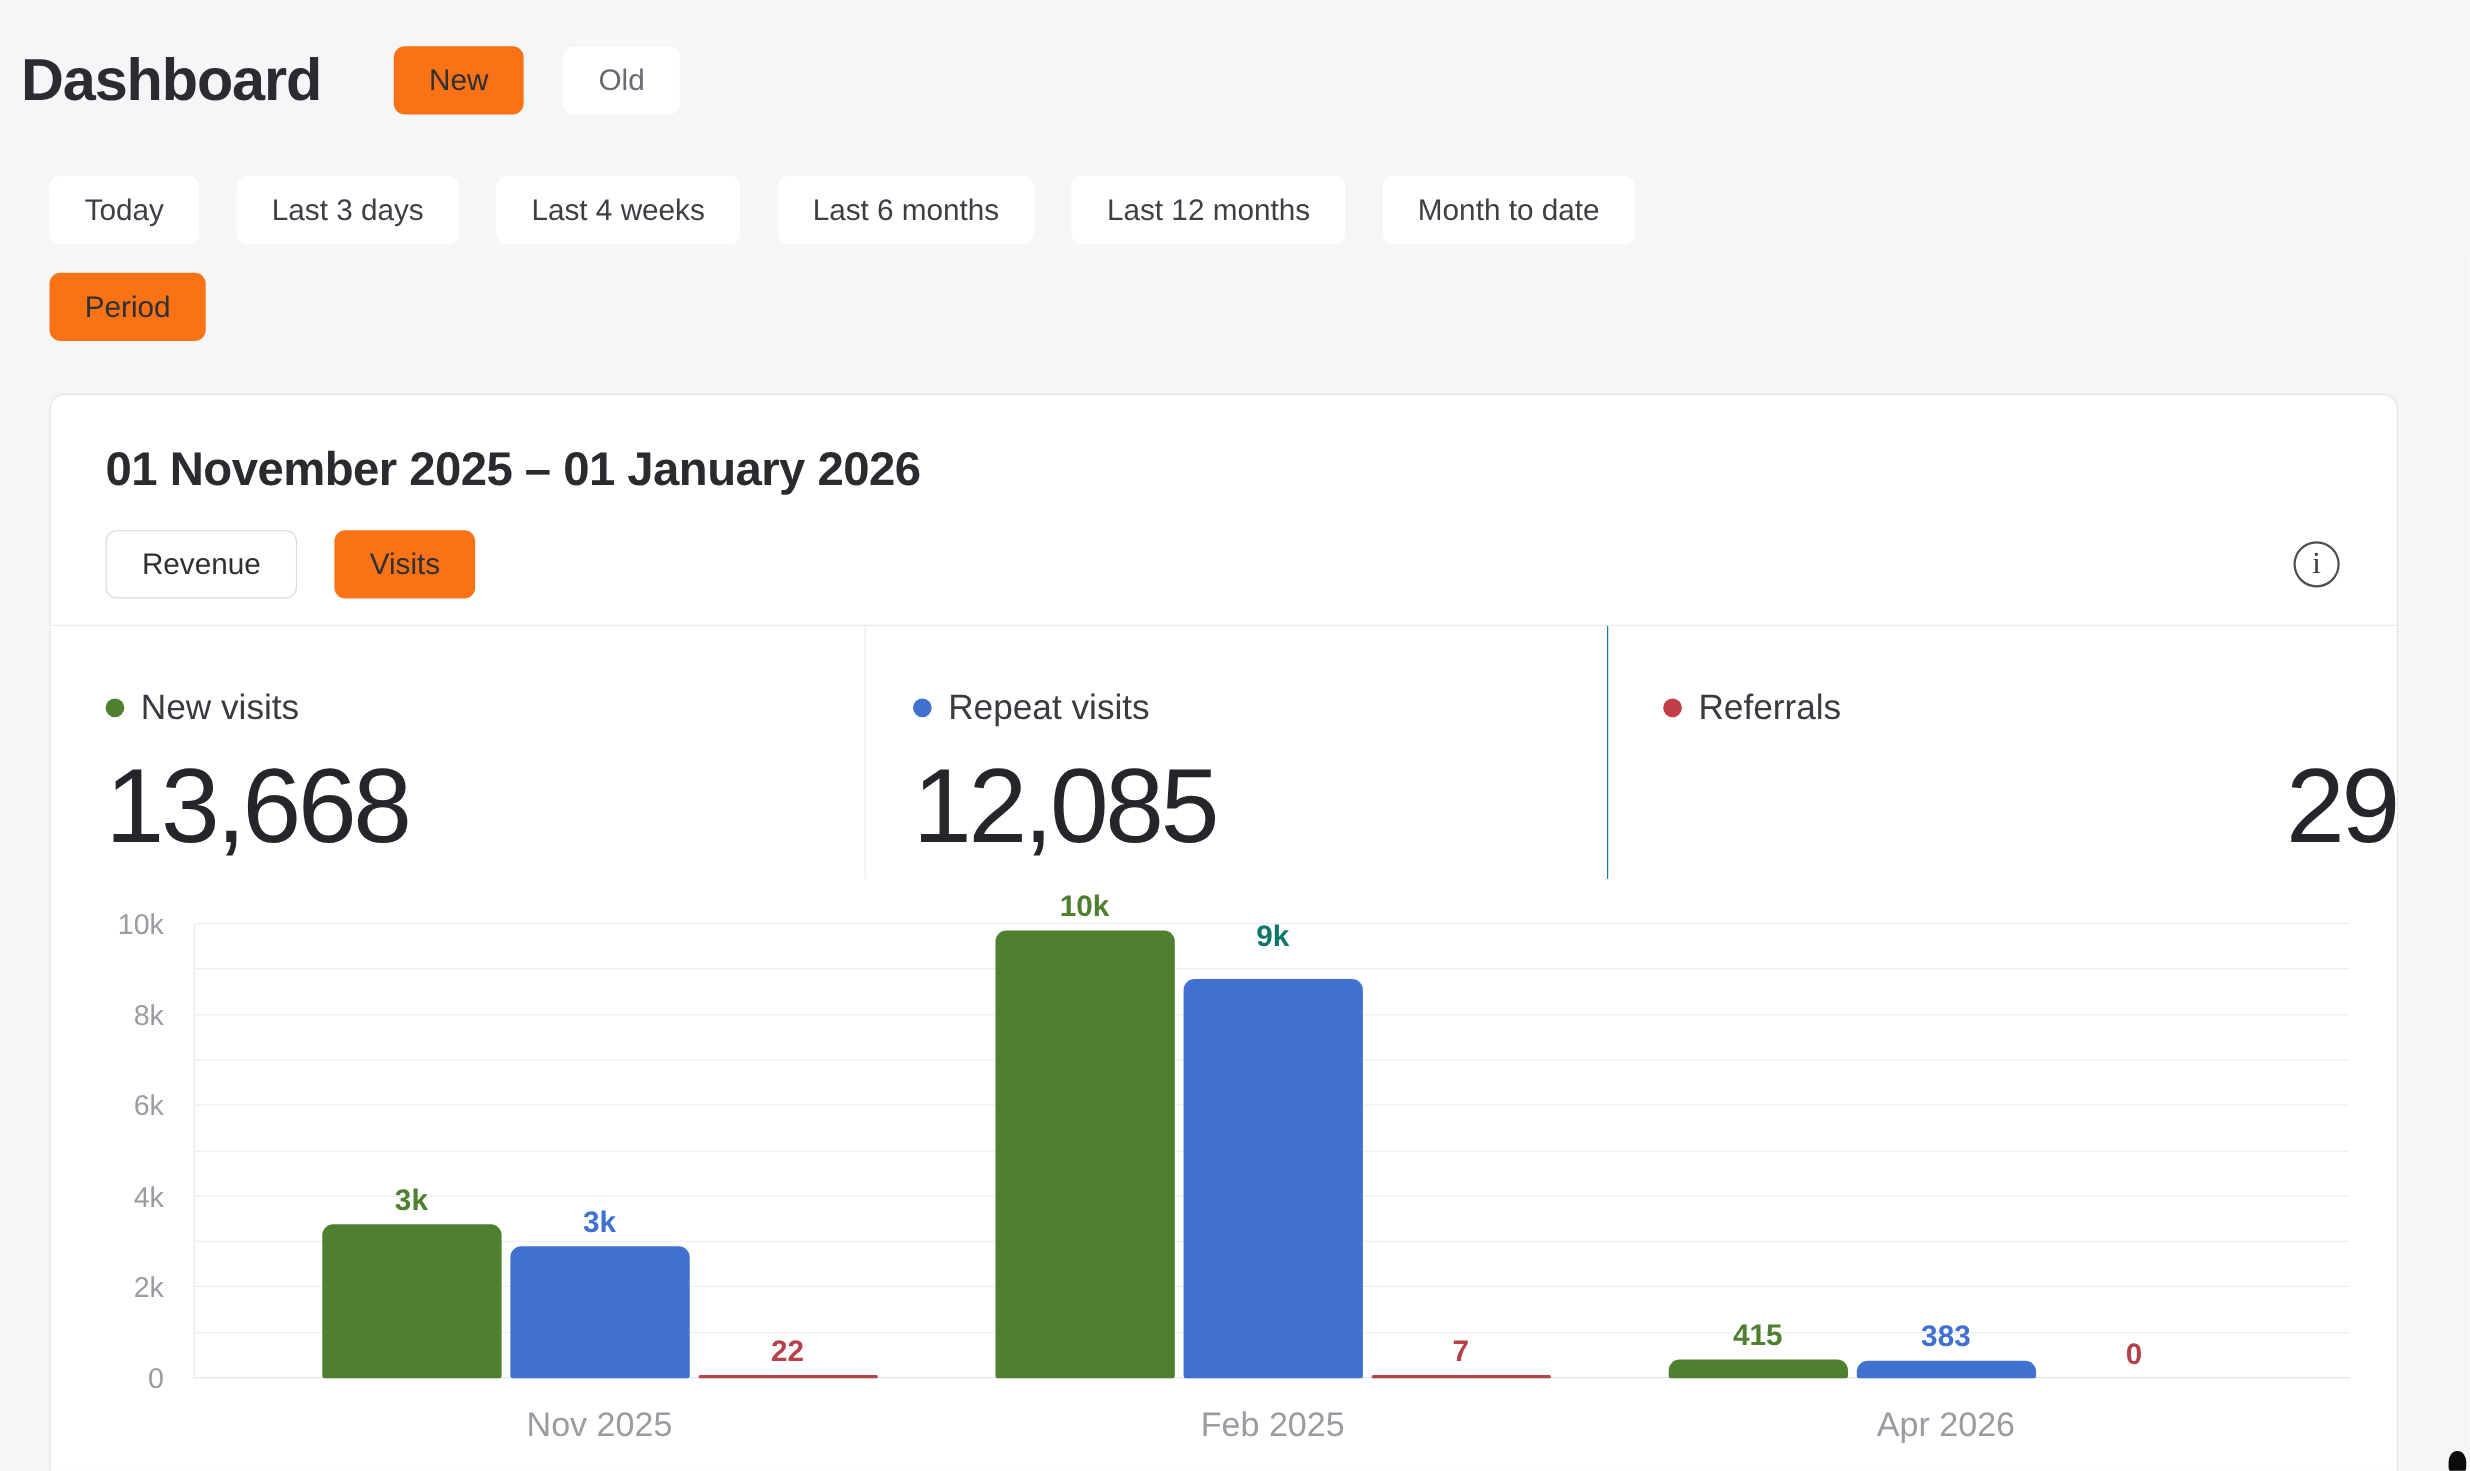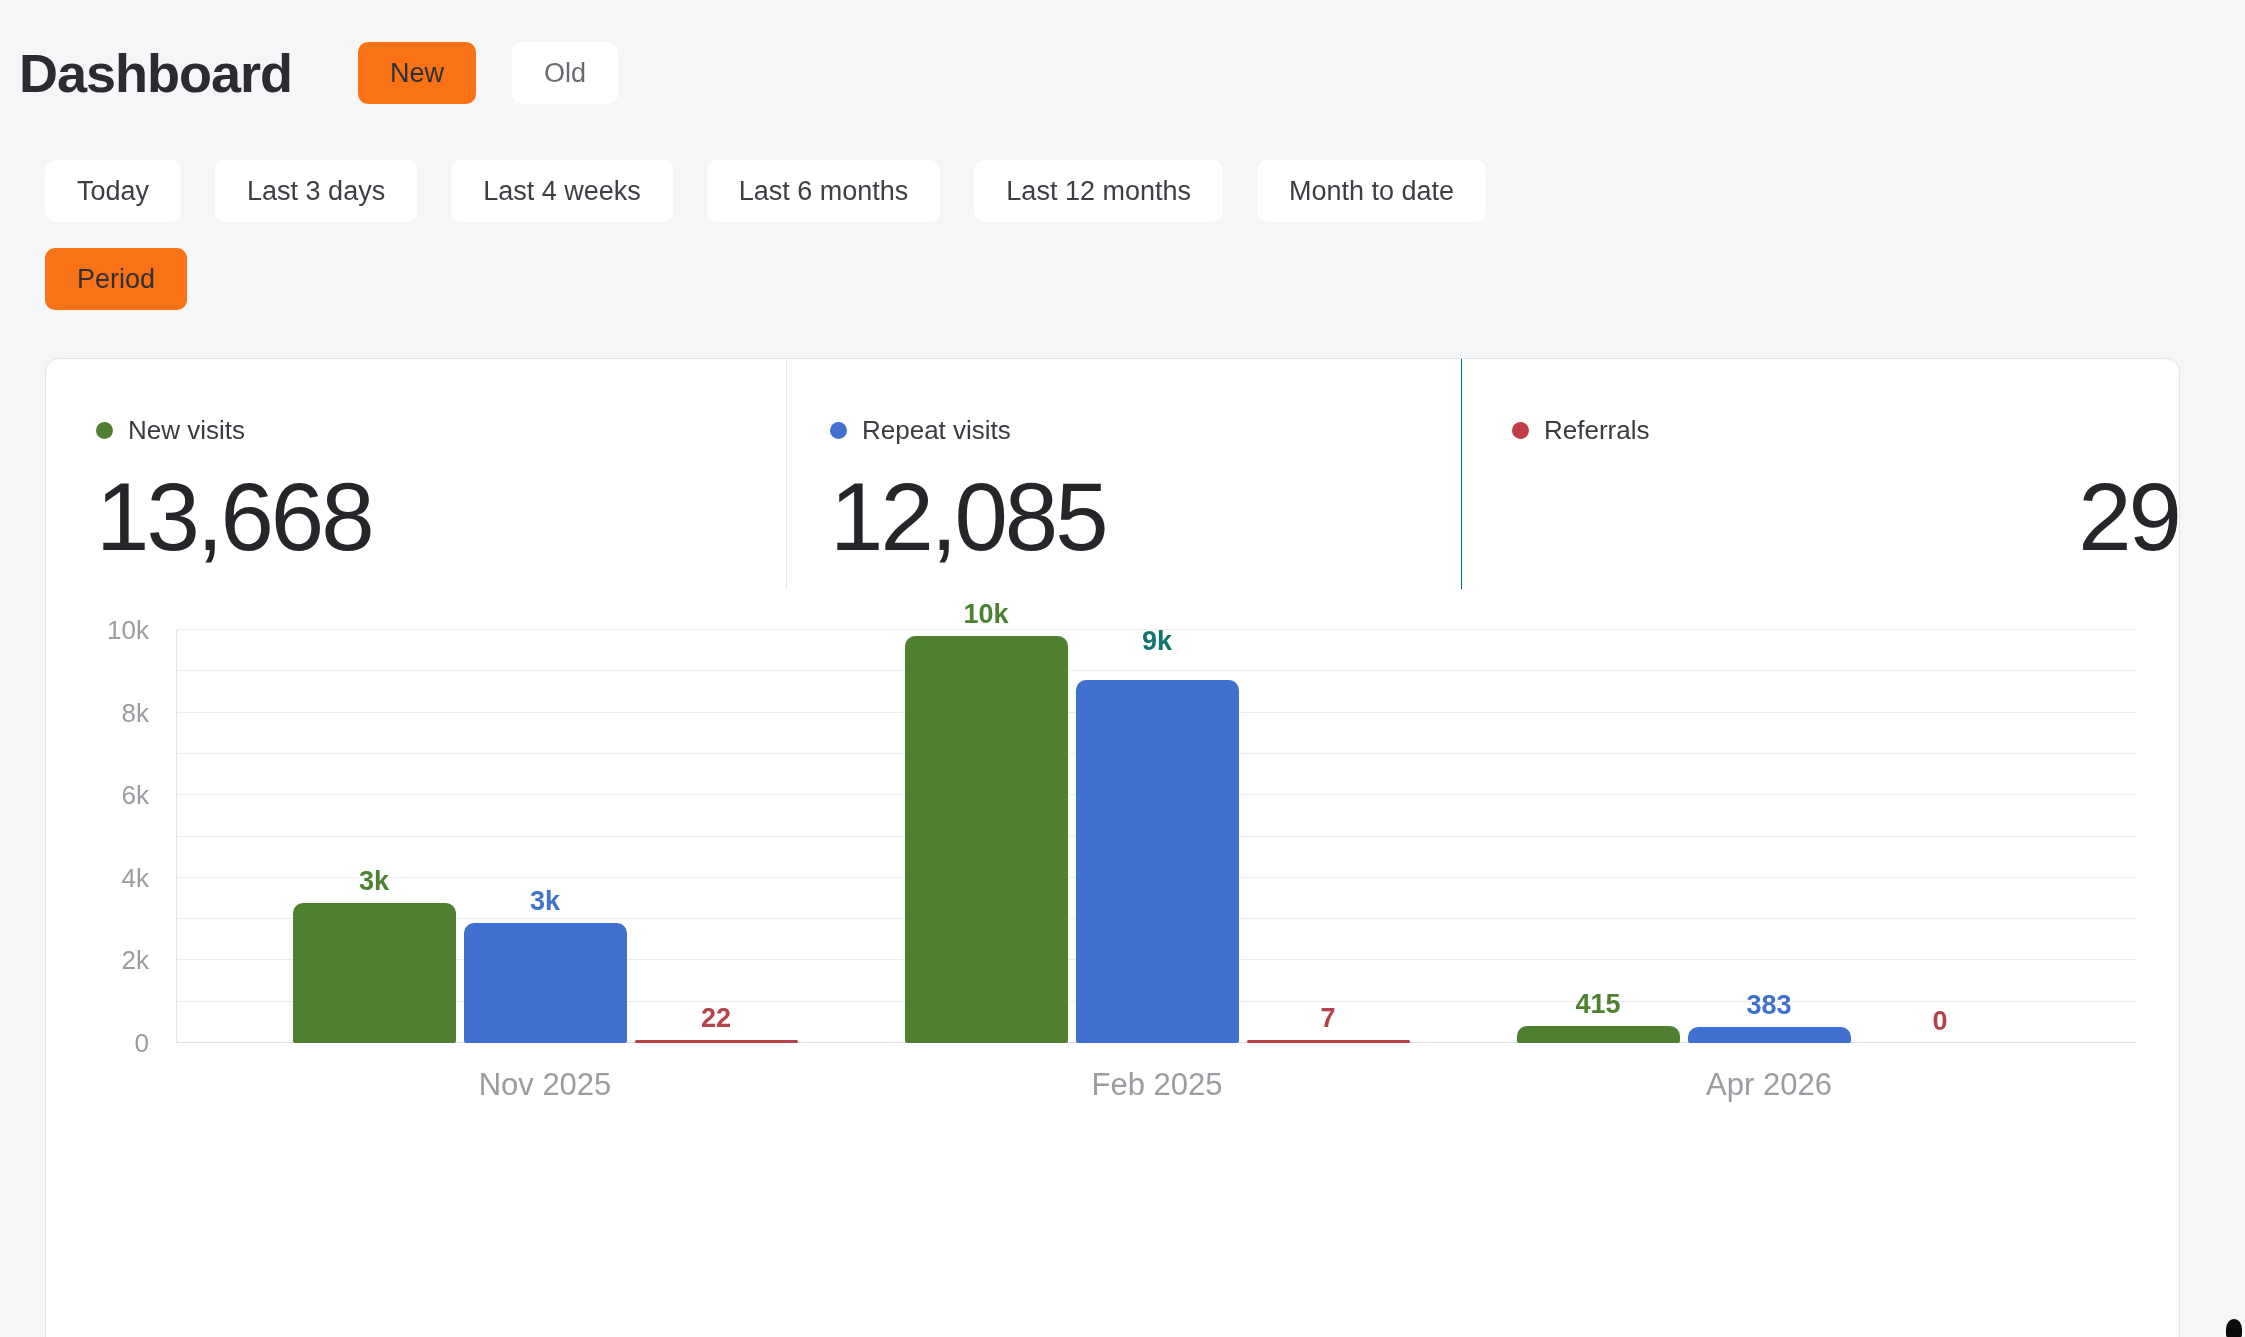--- a/index.html
+++ b/index.html
@@ -46,21 +46,21 @@
     font-family: "Liberation Serif", serif; font-size: 28px; color: #3c3c41;
     background: #fff; cursor: pointer;
   }
 
   
   .metrics { display: flex; height: 230px; }
   .metric { padding: 56px 0 0 50px; }
   .metric.m0 { width: 740px; }
   .metric.m1 { width: 675px; border-left: 1px solid #e9e9ec; padding-left: 43px; }
   .metric.m2 { flex: 1; border-left: 1px solid #0369a1; text-align: right; }
-  .metric-head { display: flex; align-items: center; gap: 15px; font-size: 26px; color: #3a3a40; }
+  .metric-head { display: flex; align-items: center; gap: 15px; font-size: 32px; color: #3a3a40; }
   .dot { width: 17px; height: 17px; border-radius: 50%; flex: 0 0 auto; }
   .metric-value {
     margin-top: 16px; font-size: 96px; font-weight: 500;
     letter-spacing: -3px; color: #26262a;
   }
 
   
   .chart { margin-top: 41px; position: relative; }
   .plot {
     position: relative; margin-left: 130px; width: 1960px; height: 413px;
@@ -110,20 +110,32 @@
     <button class="btn">Last 4 weeks</button>
     <button class="btn">Last 6 months</button>
     <button class="btn">Last 12 months</button>
     <button class="btn">Month to date</button>
   </nav>
 <nav class="filters second" id="filters-row2">
     <button class="btn gray-active">Period</button>
   </nav>
 
 <section class="card">
+  <div class="card-header">
+    <h2 class="date-range">01 November 2025 – 01 January 2026</h2>
+    <div class="tabs-row">
+      <div class="tabs" id="card-tabs">
+          <button class="btn tab-outline">Revenue</button>
+          <button class="btn gray-active">Visits</button>
+        </div>
+      <div class="info-btn">
+        <span>i</span>
+      </div>
+    </div>
+  </div>
 
   <div class="metrics" id="metrics">
       <div class="metric m0">
         <div class="metric-head">
           <span class="dot" style="background: rgb(78, 128, 48);"></span>
           <span>New visits</span>
         </div>
         <div class="metric-value">13,668</div>
       </div>
       <div class="metric m1">

